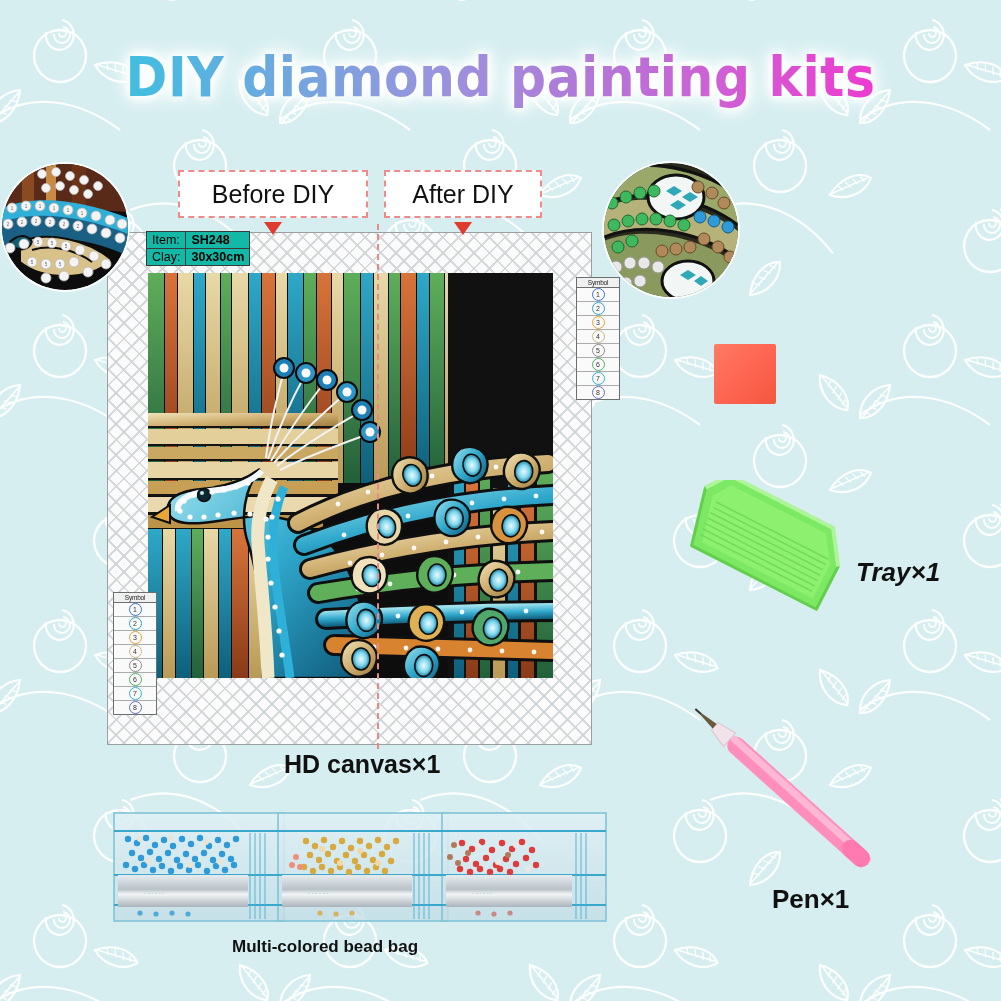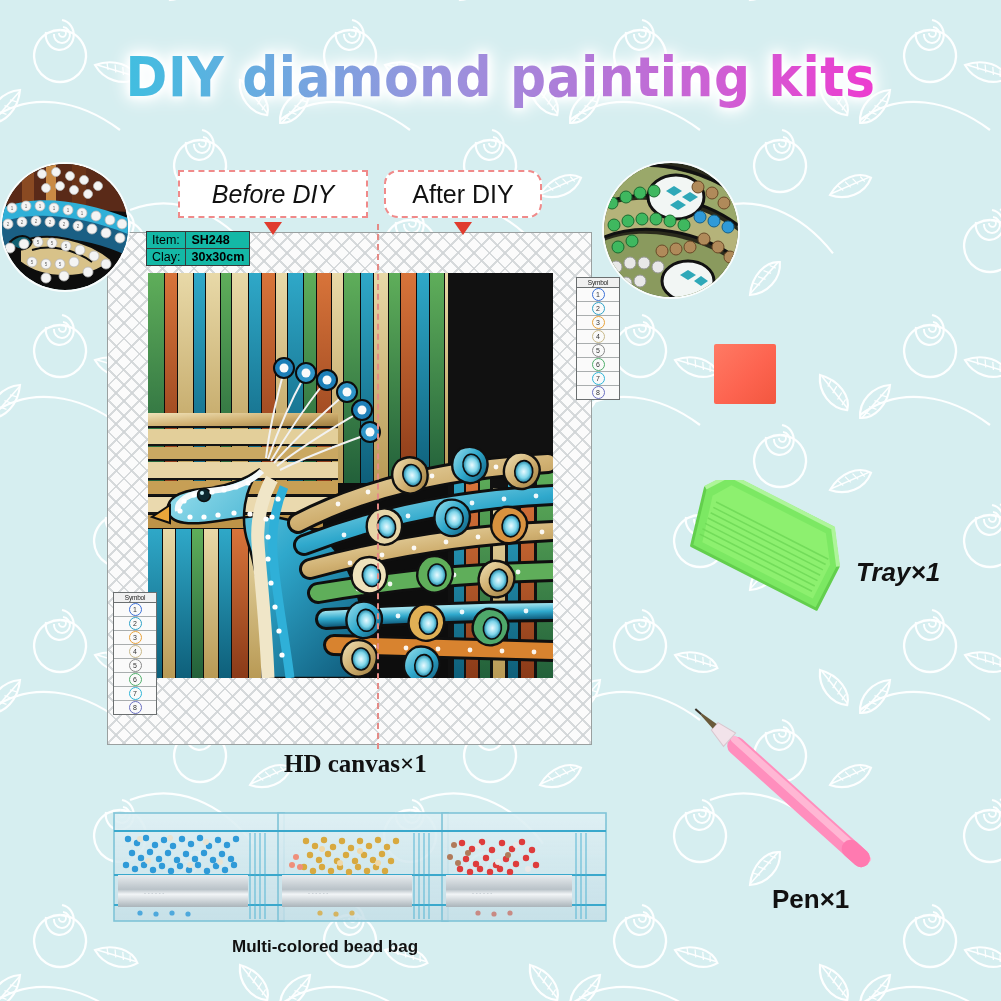--- a/index.html
+++ b/index.html
@@ -29,22 +29,22 @@
   }
 
   
   .tag{
     position:absolute;z-index:14;background:#ffffff;
     border:2px dashed #f08a8a;
     display:flex;align-items:center;justify-content:center;
     font-size:25px;color:#111;
     box-sizing:border-box;
   }
-  .tag-before{left:178px;top:170px;width:190px;height:48px;font-style:italic;}
-  .tag-after{left:384px;top:170px;width:158px;height:48px;border-radius:14px;}
+  .tag-before{left:178px;top:170px;width:190px;height:48px;}
+  .tag-after{left:384px;top:170px;width:158px;height:48px;}
   .arrow{position:absolute;width:0;height:0;z-index:14;
     border-left:9px solid transparent;border-right:9px solid transparent;
     border-top:13px solid #e03b2e;}
   .arrow-before{left:264px;top:222px;}
   .arrow-after{left:454px;top:222px;}
 
   
   .canvas-wrap{
     position:absolute;left:107px;top:232px;width:485px;height:513px;
     z-index:8;background:#f2f2f2;border:1px solid #9aa0a0;box-sizing:border-box;
@@ -111,21 +111,21 @@
     background:linear-gradient(135deg,#ff7a64 0%,#fd6450 55%,#f2573f 100%);
     z-index:9;border-radius:2px;
   }
   .acc-label{
     position:absolute;z-index:10;font-size:26px;font-weight:bold;color:#111;
     white-space:nowrap;
   }
   .lbl-glue{left:793px;top:365px;}
   .lbl-tray{left:856px;top:557px;font-style:italic;}
   .lbl-pen{left:772px;top:884px;}
-  .lbl-canvas{left:284px;top:750px;font-size:25px;font-family:Liberation Serif, serif;}
+  .lbl-canvas{left:284px;top:750px;font-size:25px;}
   .lbl-beads{left:232px;top:937px;font-size:17px;}
 
   .tray{position:absolute;left:660px;top:480px;width:190px;height:160px;z-index:9;}
   .pen{position:absolute;left:660px;top:700px;width:270px;height:200px;z-index:9;}
   .beadbag{position:absolute;left:110px;top:805px;width:500px;height:122px;z-index:9;}
 </style>
 </head>
 <body>
 
 <div id="page">

